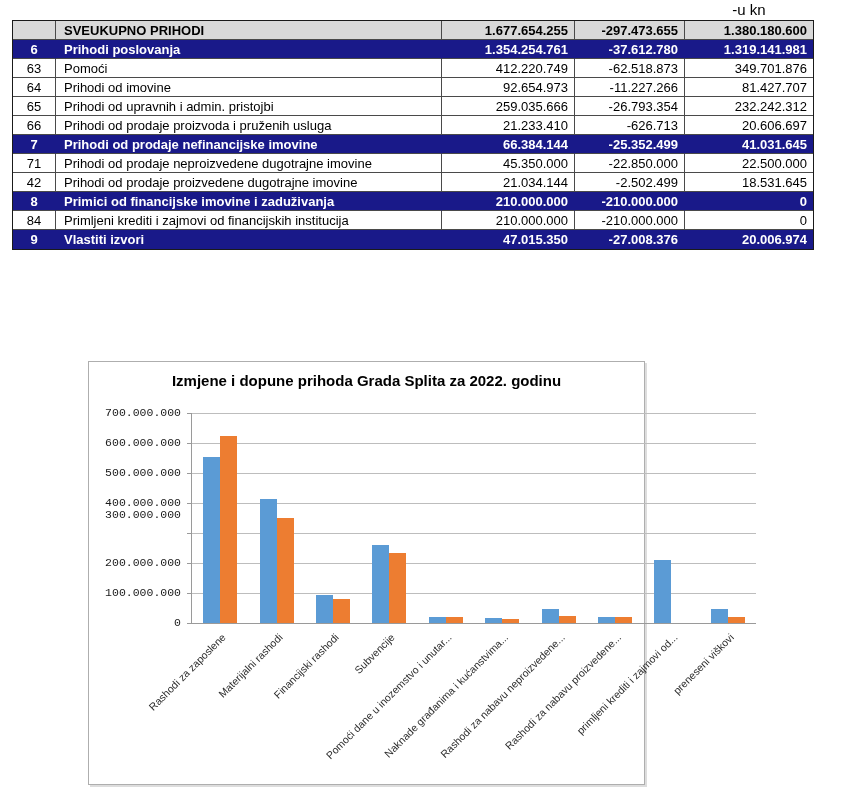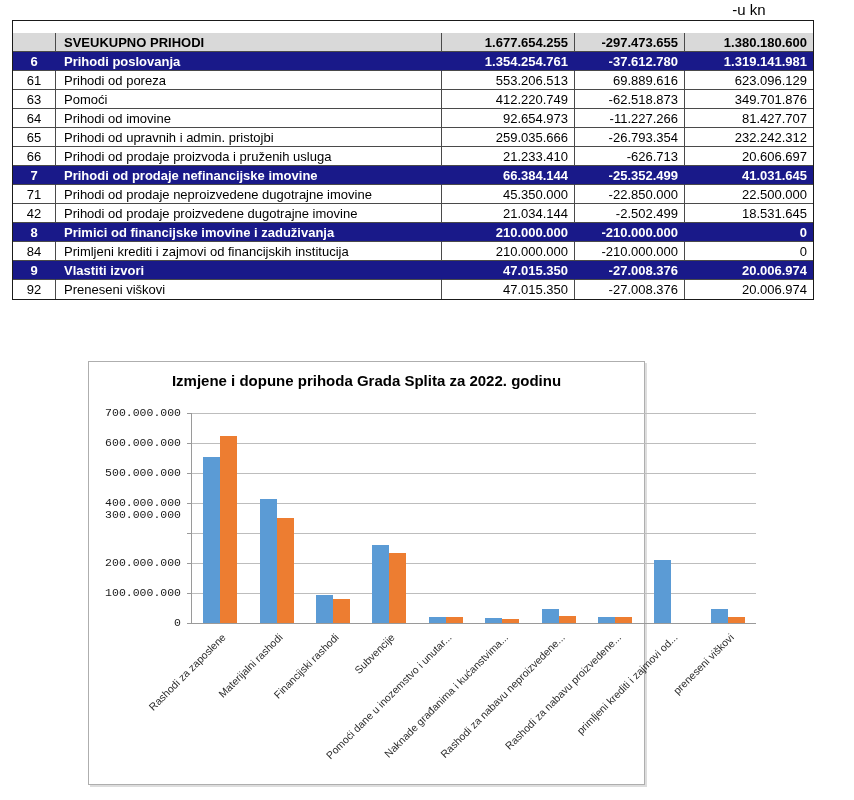--- a/index.html
+++ b/index.html
@@ -8,21 +8,21 @@
   #page { position:relative; width:854px; height:800px; overflow:hidden; background:#fff; }
 
   
   #unit-label { position:absolute; left:685px; top:1px; width:128px;
                 text-align:center; font-size:15px; }
 
   
   #tablewrap { position:absolute; left:12px; top:20px; width:802px;
                border:1px solid #1a1a1a; }
   table { border-collapse:separate; border-spacing:0; table-layout:fixed;
-          width:800px; font-size:13px;margin-top:12px; }
+          width:800px; font-size:13px; }
   td { height:19px; border-right:1px solid #4a4a4a; border-bottom:1px solid #4a4a4a;
        overflow:hidden; white-space:nowrap; vertical-align:middle; }
   td:last-child { border-right:none; }
   tr:last-child td { border-bottom:none; }
   td.code { text-align:center; }
   td.label { text-align:left; padding-left:8px; }
   td.num { text-align:right; padding-right:6px; }
   tr.total td { background:#d9d9d9; font-weight:bold; }
   tr.section td { background:#191989; color:#fff; font-weight:bold;
                   border-right-color:#191989; }
@@ -72,27 +72,20 @@
             <td class="num">1.380.180.600</td>
           </tr>
           <tr class="section">
             <td class="code">6</td>
             <td class="label">Prihodi poslovanja</td>
             <td class="num">1.354.254.761</td>
             <td class="num">-37.612.780</td>
             <td class="num">1.319.141.981</td>
           </tr>
           <tr class="detail">
-            <td class="code">61</td>
-            <td class="label">Prihodi od poreza</td>
-            <td class="num">553.206.513</td>
-            <td class="num">69.889.616</td>
-            <td class="num">623.096.129</td>
-          </tr>
-          <tr class="detail">
             <td class="code">63</td>
             <td class="label">Pomoći</td>
             <td class="num">412.220.749</td>
             <td class="num">-62.518.873</td>
             <td class="num">349.701.876</td>
           </tr>
           <tr class="detail">
             <td class="code">64</td>
             <td class="label">Prihodi od imovine</td>
             <td class="num">92.654.973</td>
@@ -144,27 +137,20 @@
           <tr class="detail">
             <td class="code">84</td>
             <td class="label">Primljeni krediti i zajmovi od  financijskih institucija</td>
             <td class="num">210.000.000</td>
             <td class="num">-210.000.000</td>
             <td class="num">0</td>
           </tr>
           <tr class="section">
             <td class="code">9</td>
             <td class="label">Vlastiti izvori</td>
-            <td class="num">47.015.350</td>
-            <td class="num">-27.008.376</td>
-            <td class="num">20.006.974</td>
-          </tr>
-          <tr class="detail">
-            <td class="code">92</td>
-            <td class="label">Preneseni viškovi</td>
             <td class="num">47.015.350</td>
             <td class="num">-27.008.376</td>
             <td class="num">20.006.974</td>
           </tr>
         </tbody>
     </table>
   </div>
 
   <div id="chartbox">
     <div id="chart-title">Izmjene i dopune prihoda Grada Splita za 2022. godinu</div>

